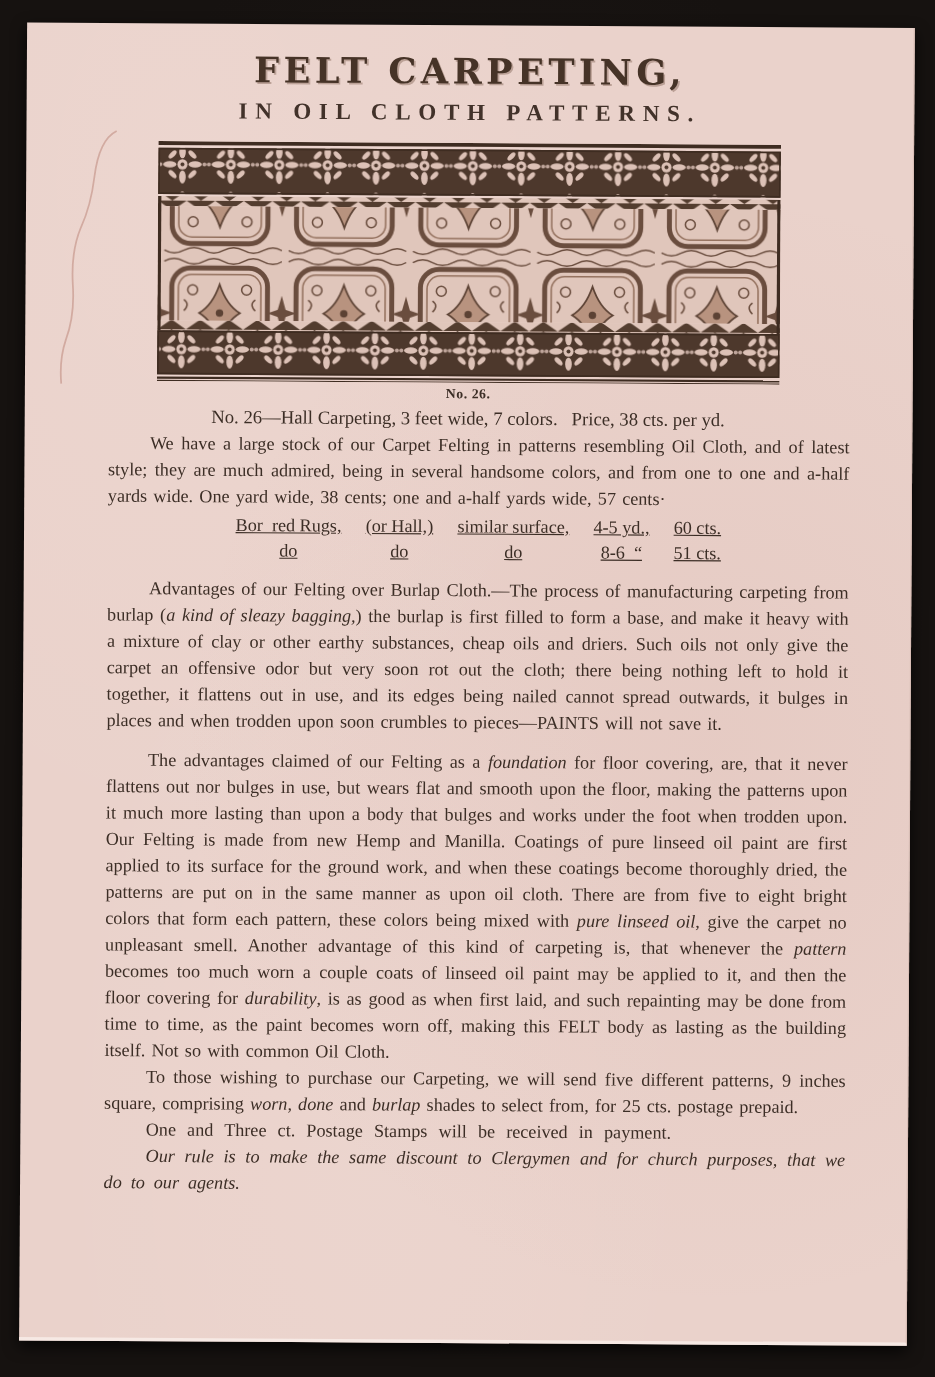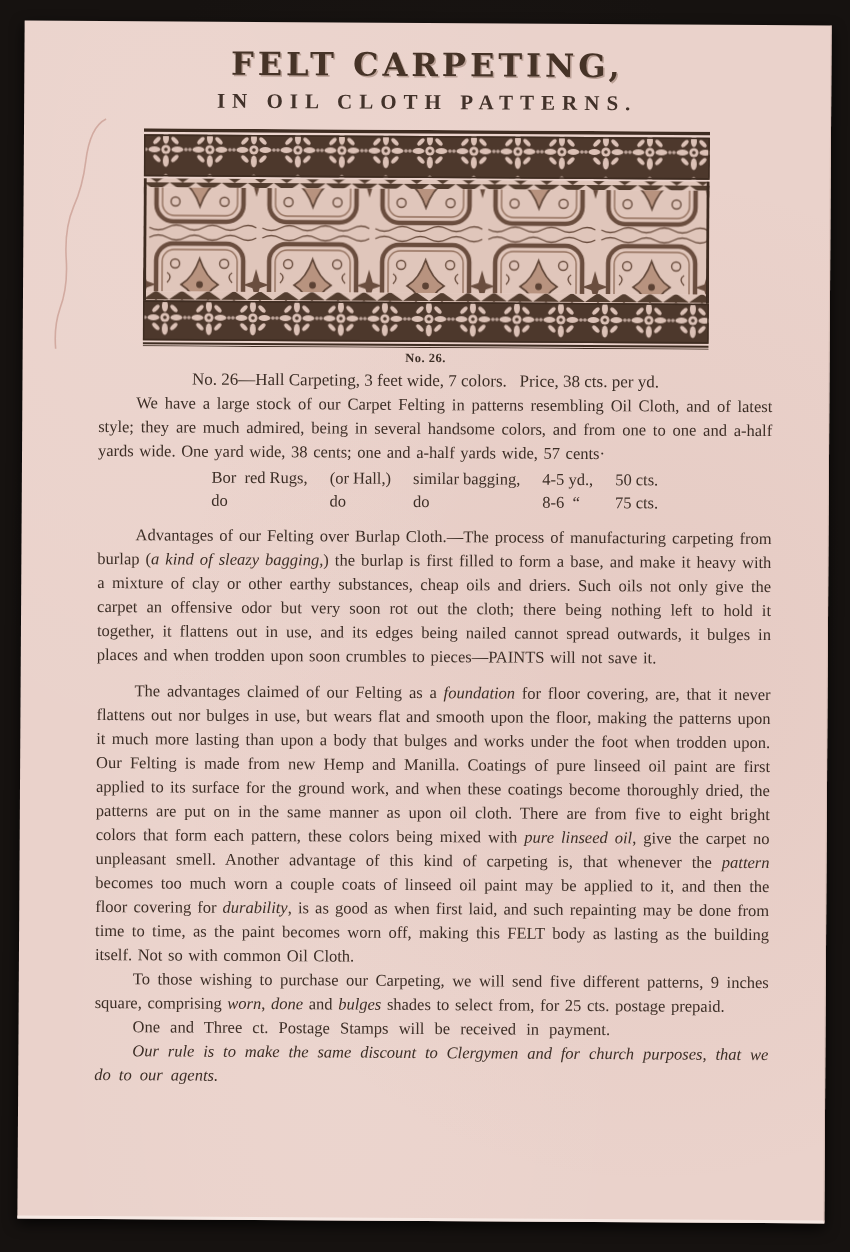--- a/index.html
+++ b/index.html
@@ -53,21 +53,21 @@
   .para{
     margin:0;font-size:16.5px;line-height:24px;
     text-align:justify;text-indent:38px;word-spacing:1.5px;
   }
   .para.gap{margin-top:12px;}
   .rug-table{
     margin:2px auto 0 auto;display:table;
     font-size:16.5px;line-height:23px;
   }
   .rug-row{display:table-row;}
-  .rug-cell{display:table-cell;text-align:left;padding:0 11px;white-space:pre;}
+  .rug-cell{display:table-cell;text-align:center;padding:0 11px;white-space:pre;text-decoration:underline;}
   .stamps-line{text-align:left;word-spacing:6px;}
   .rule-note{font-style:italic;word-spacing:4px;}
 </style>
 </head>
 <body>
 
 <div class="stage">
   <div class="paper">
 
     <svg class="crease" width="120" height="330" viewBox="0 0 120 330">
@@ -146,34 +146,34 @@
 
     <div class="caption-line">No. 26—Hall Carpeting, 3 feet wide, 7 colors.   Price, 38 cts. per yd.</div>
 
     <div class="body-col">
       <p class="para">We have a large stock of our Carpet Felting in patterns resembling Oil Cloth, and of latest style; they are much admired, being in several handsome colors, and from one to one and a-half yards wide.  One yard wide, 38 cents; one and a-half yards wide, 57 cents·</p>
 
       <div class="rug-table">
         <div class="rug-row">
           <span class="rug-cell">Bor  red Rugs,</span>
           <span class="rug-cell">(or Hall,)</span>
-          <span class="rug-cell">similar bagging,</span>
+          <span class="rug-cell">similar surface,</span>
           <span class="rug-cell">4-5 yd.,</span>
-          <span class="rug-cell">50 cts.</span>
+          <span class="rug-cell">60 cts.</span>
         </div>
         <div class="rug-row">
           <span class="rug-cell">do</span>
           <span class="rug-cell">do</span>
           <span class="rug-cell">do</span>
           <span class="rug-cell">8-6  “</span>
-          <span class="rug-cell">75 cts.</span>
+          <span class="rug-cell">51 cts.</span>
         </div>
       </div>
 
       <p class="para gap"><span>Advantages of our Felting over Burlap Cloth.—The process of manufacturing carpeting from burlap (</span><i>a kind of sleazy bagging,</i><span>) the burlap is first filled to form a base, and make it heavy with a mixture of clay or other earthy substances, cheap oils and driers.  Such oils not only give the carpet an offensive odor but very soon rot out the cloth; there being nothing left to hold it together, it flattens out in use, and its edges being nailed cannot spread outwards, it bulges in places and when trodden upon soon crumbles to pieces—PAINTS will not save it.</span></p>
       <p class="para gap"><span>The advantages claimed of our Felting as a </span><i>foundation</i><span> for floor covering, are, that it never flattens out nor bulges in use, but wears flat and smooth upon the floor, making the patterns upon it much more lasting than upon a body that bulges and works under the foot when trodden upon.  Our Felting is made from new Hemp and Manilla.  Coatings of pure linseed oil paint are first applied to its surface for the ground work, and when these coatings become thoroughly dried, the patterns are put on in the same manner as upon oil cloth.  There are from five to eight bright colors that form each pattern, these colors being mixed with </span><i>pure linseed oil</i><span>, give the carpet no unpleasant smell.  Another advantage of this kind of carpeting is, that whenever the </span><i>pattern</i><span> becomes too much worn a couple coats of linseed oil paint may be applied to it, and then the floor covering for </span><i>durability</i><span>, is as good as when first laid, and such repainting may be done from time to time, as the paint becomes worn off, making this FELT body as lasting as the building itself.  Not so with common Oil Cloth.</span></p>
-      <p class="para"><span>To those wishing to purchase our Carpeting, we will send five different patterns, 9 inches square, comprising </span><i>worn</i><span>, </span><i>done</i><span> and </span><i>bulges</i><span> shades to select from, for 25 cts. postage prepaid.</span></p>
+      <p class="para"><span>To those wishing to purchase our Carpeting, we will send five different patterns, 9 inches square, comprising </span><i>worn</i><span>, </span><i>done</i><span> and </span><i>burlap</i><span> shades to select from, for 25 cts. postage prepaid.</span></p>
       <p class="para stamps-line">One and Three ct. Postage Stamps will be received in payment.</p>
       <p class="para rule-note">Our rule is to make the same discount to Clergymen and for church purposes, that we do to our agents.</p>
     </div>
 
   </div>
 </div>
 
 </body></html>

